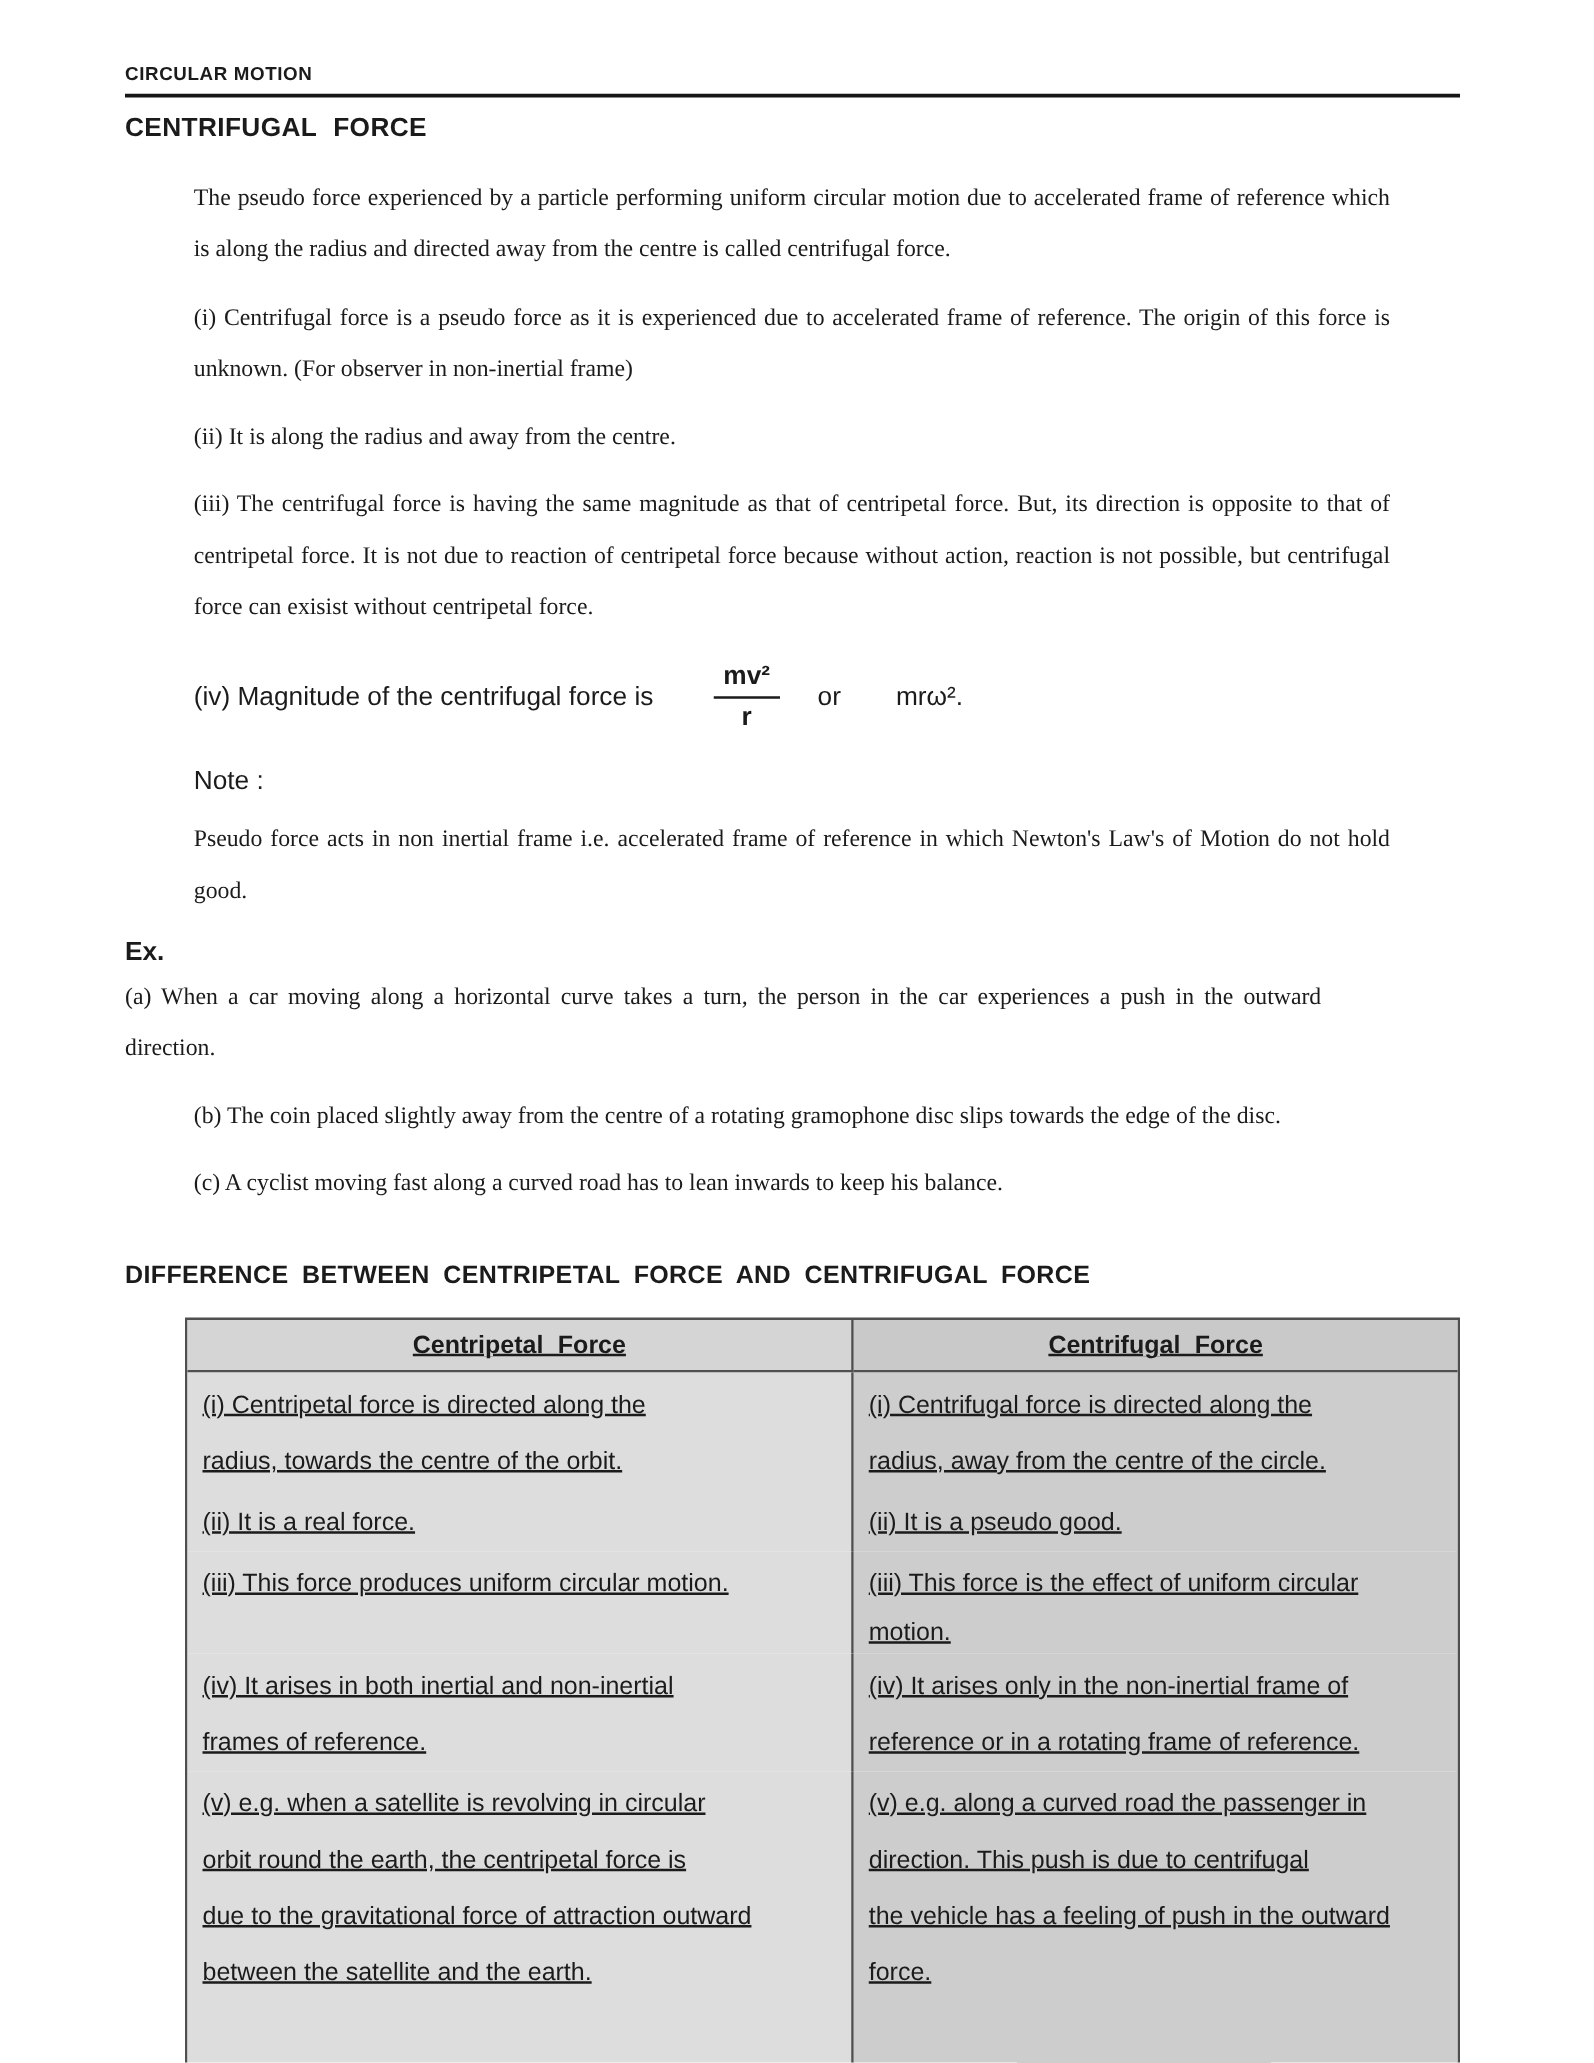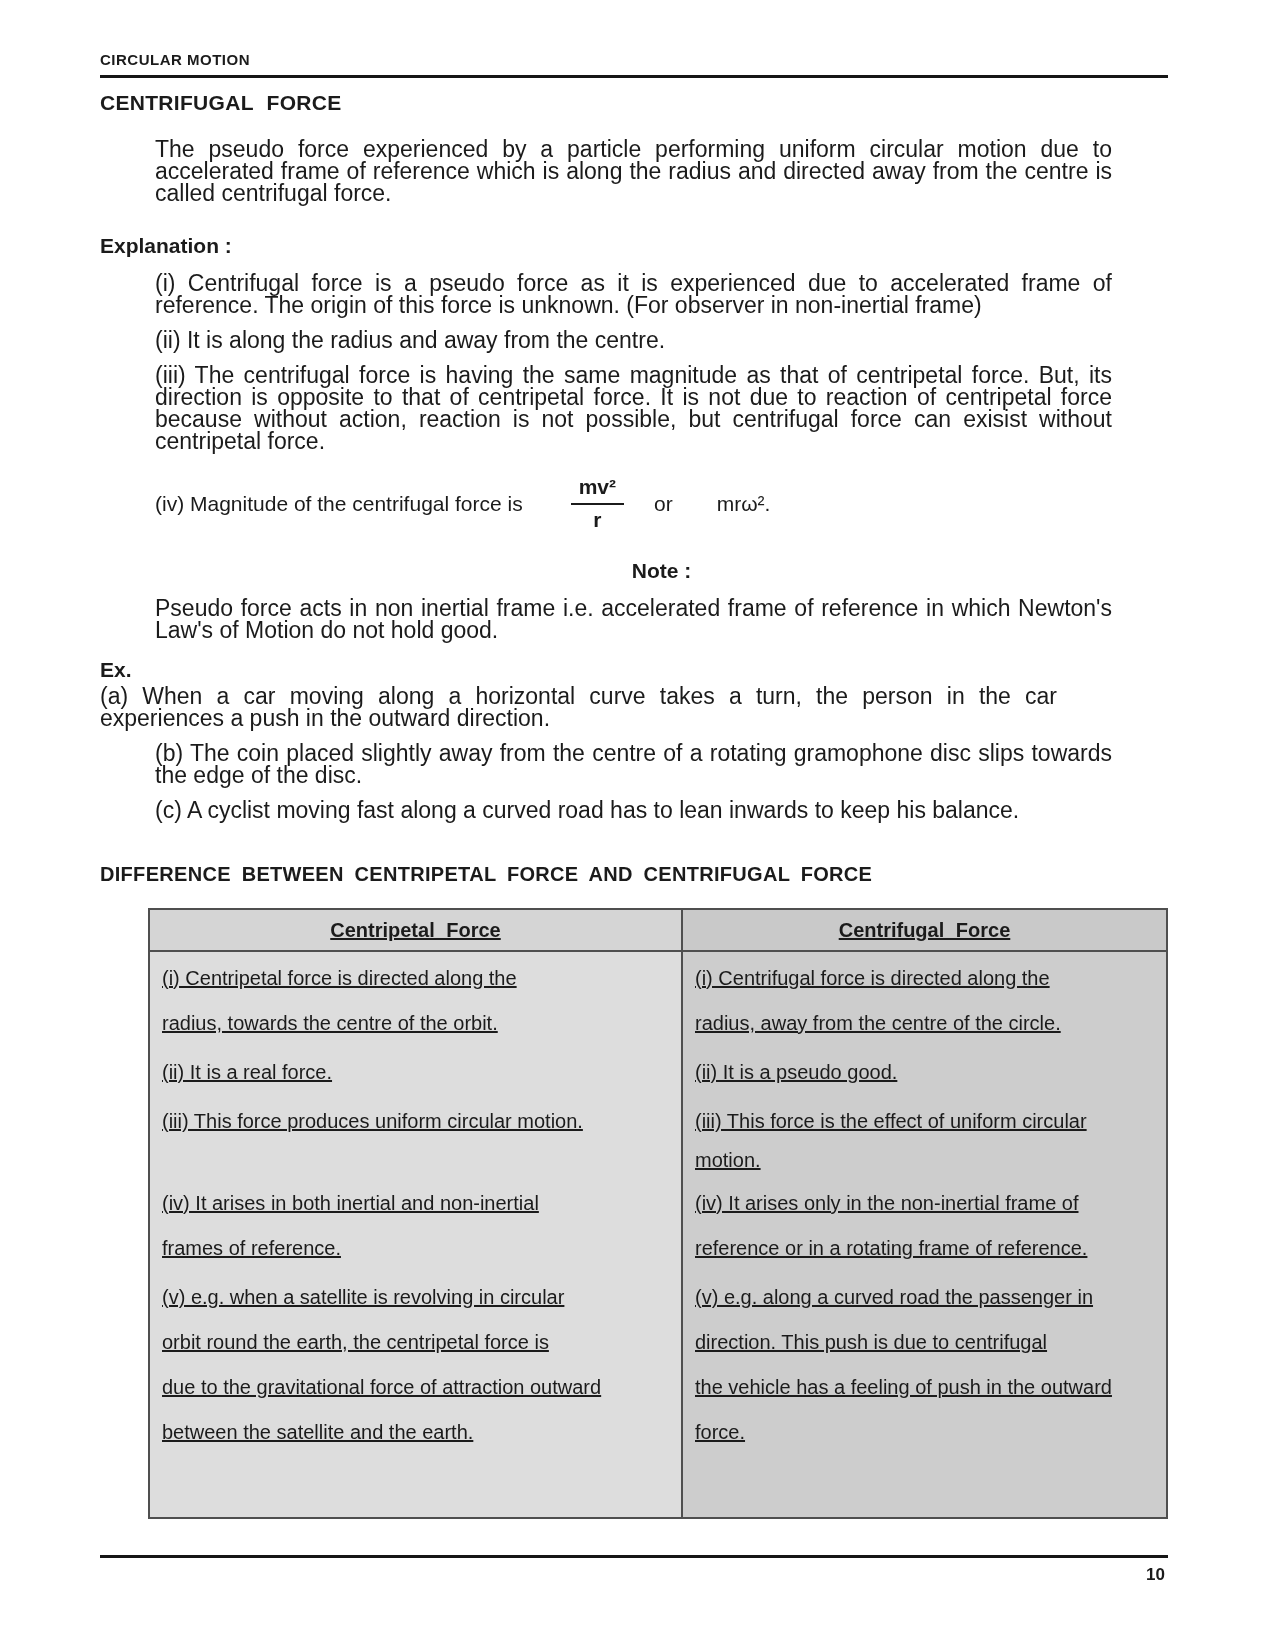--- a/index.html
+++ b/index.html
@@ -13,39 +13,39 @@
 
   .running-head {
     font-size:15px; font-weight:bold; letter-spacing:0.5px;
     padding-bottom:7px; border-bottom:3px solid #161616;
   }
   .section-title {
     font-size:21px; font-weight:bold; letter-spacing:0.3px; word-spacing:7px;
     margin-top:13px;
   }
 
-  .para { font-size:23px; line-height:22px; text-align:justify; margin:0; }
+  .para { font-size:19px; line-height:41px; text-align:justify; margin:0;font-family:Liberation Serif, serif; }
   .indent { margin-left:55px; width:957px; }
   .intro { margin-top:23px; }
 
   .subhead { font-size:21px; font-weight:bold; margin-top:30px; }
   .exp-item { margin-top:13px; }
   .first-item { margin-top:14px; }
 
   .magnitude-row {
     margin-top:24px; margin-left:55px;
     display:flex; align-items:center; font-size:21px;
   }
   .frac { display:inline-block; text-align:center; margin-left:48px; font-size:21px;font-weight:bold; }
   .frac-num { padding:0 8px 5px; border-bottom:2px solid #1b1b1b; line-height:22px; }
   .frac-den { padding-top:4px; line-height:22px; }
   .or-word { margin-left:30px; }
   .alt-formula { margin-left:44px; }
 
-  .note-head { margin-left:55px; margin-top:28px; font-size:21px; font-weight:bold;text-align:center; }
+  .note-head { margin-left:55px; margin-top:28px; font-size:21px; font-weight:normal; }
   .note-body { margin-top:14px; }
 
   .example-row { display:flex; margin-top:13px;flex-direction:column; }
   .ex-label { width:55px; flex:none; font-size:21px; font-weight:bold; line-height:31px; }
   .ex-par { width:957px; }
   .ex-cont { margin-left:55px; }
 
   .diff-heading {
     margin-top:42px; font-size:20px; font-weight:bold; letter-spacing:0.3px; word-spacing:5px;
   }
@@ -76,21 +76,20 @@
 <body>
 
 <div class="page">
 
   <div class="running-head">CIRCULAR MOTION</div>
 
   <div class="section-title">CENTRIFUGAL FORCE</div>
 
   <p class="para indent intro">The pseudo force experienced by a particle performing uniform circular motion due to accelerated frame of reference which is along the radius and directed away from the centre is called centrifugal force.</p>
 
-  <div class="subhead">Explanation :</div>
 
   <p class="para indent exp-item first-item">(i) Centrifugal force is a pseudo force as it is experienced due to accelerated frame of reference. The origin of this force is unknown. (For observer in non-inertial frame)</p>
   <p class="para indent exp-item">(ii) It is along the radius and away from the centre.</p>
   <p class="para indent exp-item">(iii) The centrifugal force is having the same magnitude as that of centripetal force. But, its direction is opposite to that of centripetal force. It is not due to reaction of centripetal force because without action, reaction is not possible, but centrifugal force can exisist without centripetal force.</p>
 
   <div class="magnitude-row">
     <span>(iv) Magnitude of the centrifugal force is</span>
     <span class="frac">
       <span class="frac-num" style="display:block">mv²</span>
       <span class="frac-den" style="display:block">r</span>

